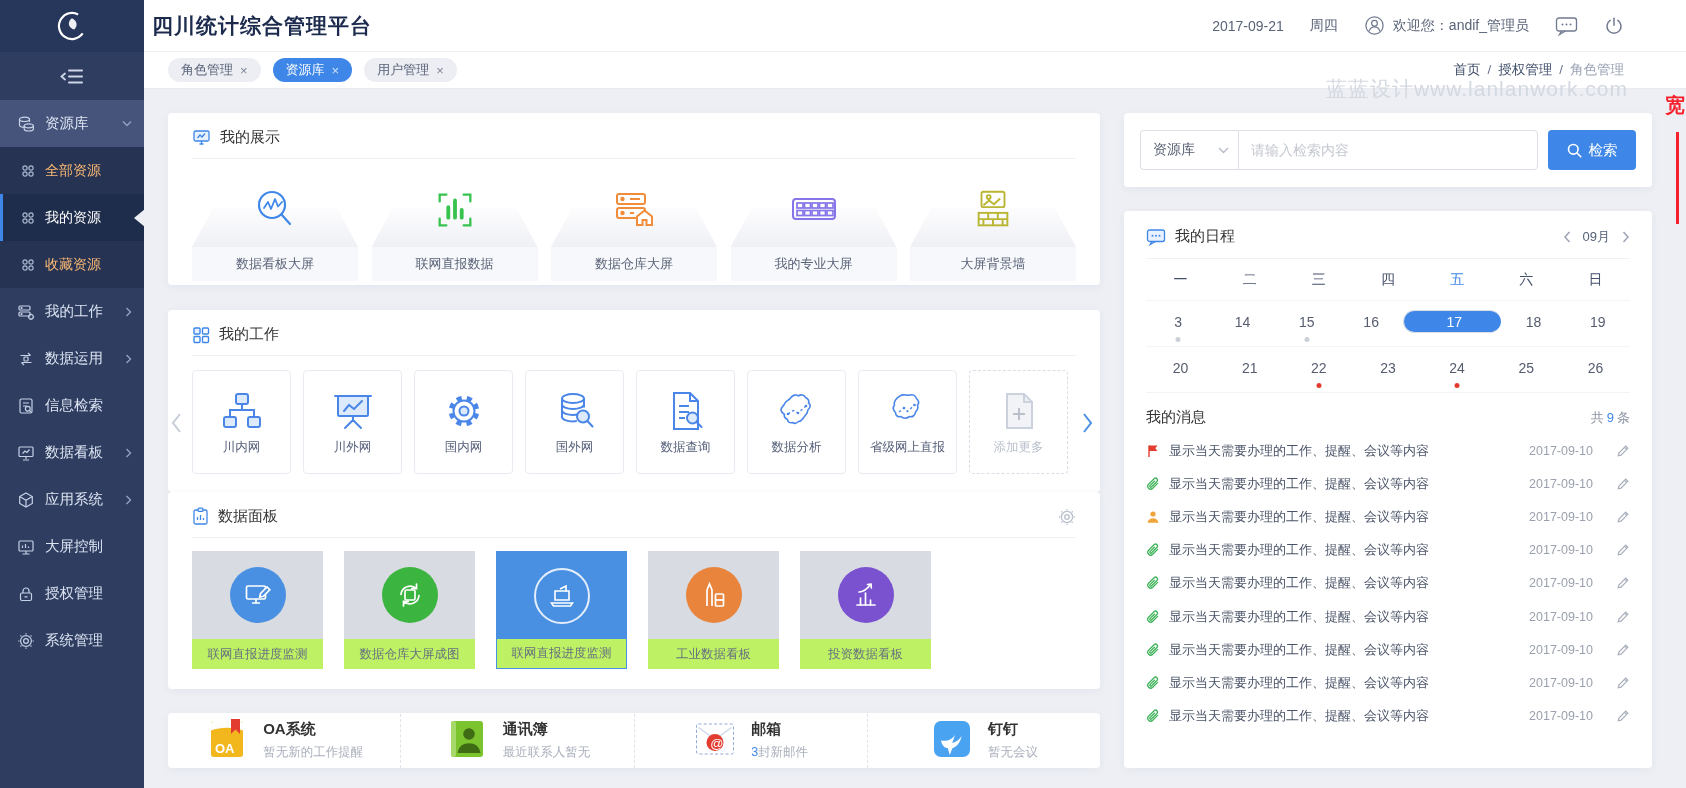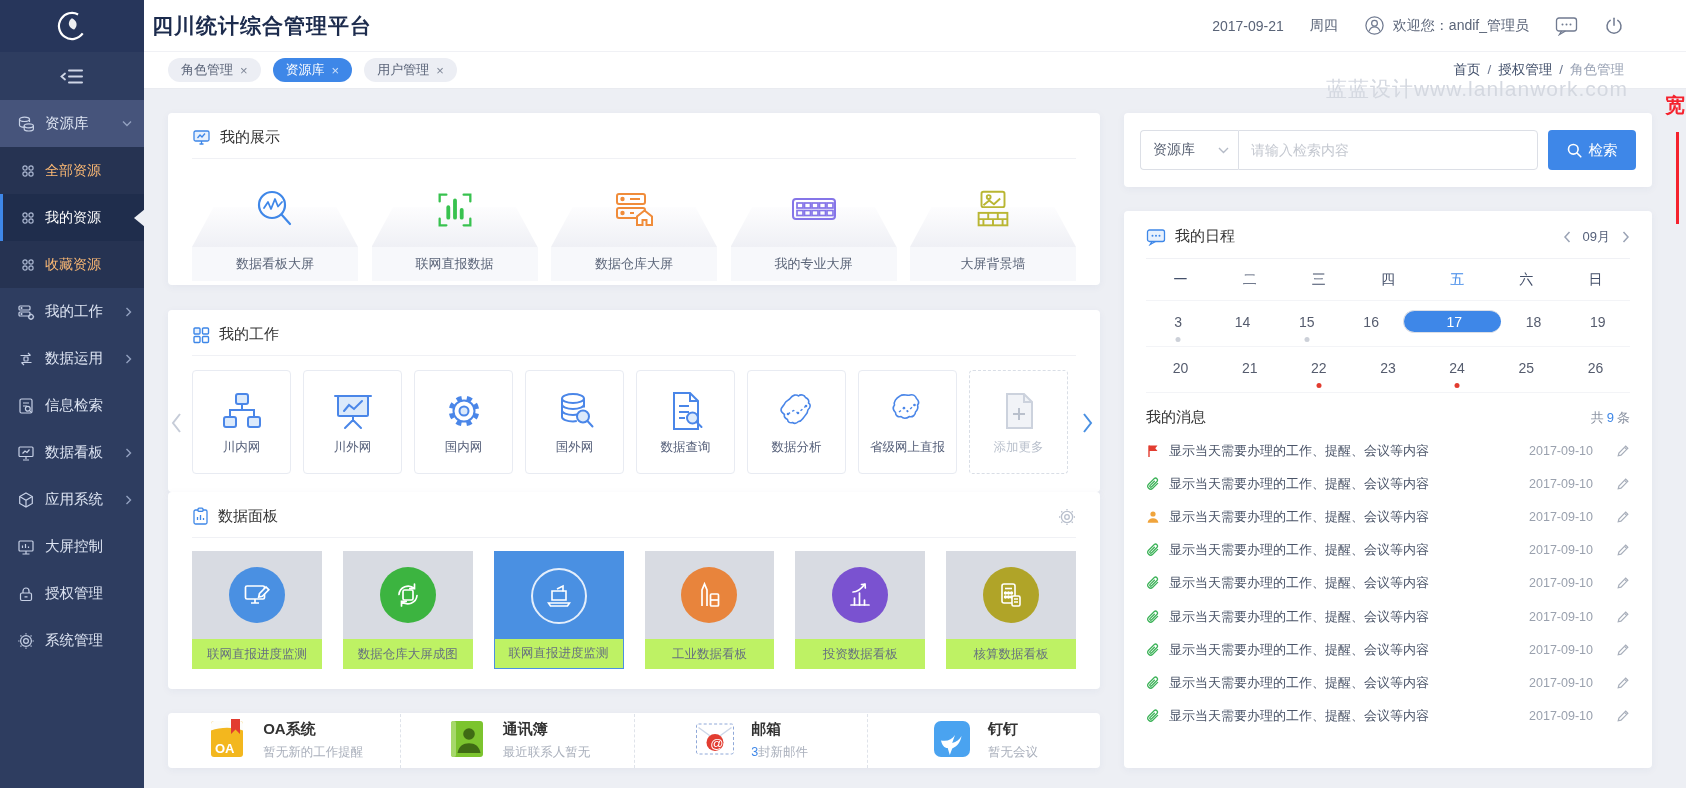--- a/index.html
+++ b/index.html
@@ -598,39 +598,20 @@
                 <svg width="30" height="30" viewBox="0 0 30 30" fill="none" stroke="#fff" stroke-width="1.7" stroke-linecap="round">
                       <path d="M6 25h18"></path>
                       <path d="M9.5 25v-7M14.5 25V13M19.5 25v-5"></path>
                       <path d="M8 12c4.5 0 8.5-3.5 11.5-7.5"></path>
                       <path d="M16.5 4.5l3.5-.3.3 3.8"></path>
                     </svg>
               </span>
                 </div>
               <div class="dp-label">投资数据看板</div>
             </div>
-            <div class="dp-card">
-              <div class="dp-top">
-                  <span class="dp-circle" style="background: rgb(176, 164, 40);">
-                <svg width="30" height="30" viewBox="0 0 30 30" fill="none" stroke="#fff" stroke-width="1.6">
-                      <rect x="6" y="4" width="13" height="19" rx="2"></rect>
-                      <path d="M9 8.5h7"></path>
-                      <circle cx="9.5" cy="13" r=".9" fill="#fff"></circle>
-                      <circle cx="12.5" cy="13" r=".9" fill="#fff"></circle>
-                      <circle cx="15.5" cy="13" r=".9" fill="#fff"></circle>
-                      <circle cx="9.5" cy="17" r=".9" fill="#fff"></circle>
-                      <circle cx="12.5" cy="17" r=".9" fill="#fff"></circle>
-                      <circle cx="15.5" cy="17" r=".9" fill="#fff"></circle>
-                      <rect x="16" y="16" width="8" height="10" rx="1.5" fill="#b0a428"></rect>
-                      <path d="M18 19h4M18 22h4"></path>
-                    </svg>
-              </span>
-                </div>
-              <div class="dp-label">核算数据看板</div>
-            </div>
           </div>
         </section>
 
         <section class="card apps">
           <div class="app-item">
             <span>
               <svg width="44" height="44" viewBox="0 0 44 44">
                   <rect x="6" y="4" width="32" height="36" rx="3" fill="#f3b71e"></rect>
                   <path d="M6 13.5c10-3.8 22-3.8 32 0V7a3 3 0 0 0-3-3H9a3 3 0 0 0-3 3z" fill="#fdfdfb"></path>
                   <path d="M26 2h9v15l-4.5-4.5L26 17z" fill="#e23c30"></path>

